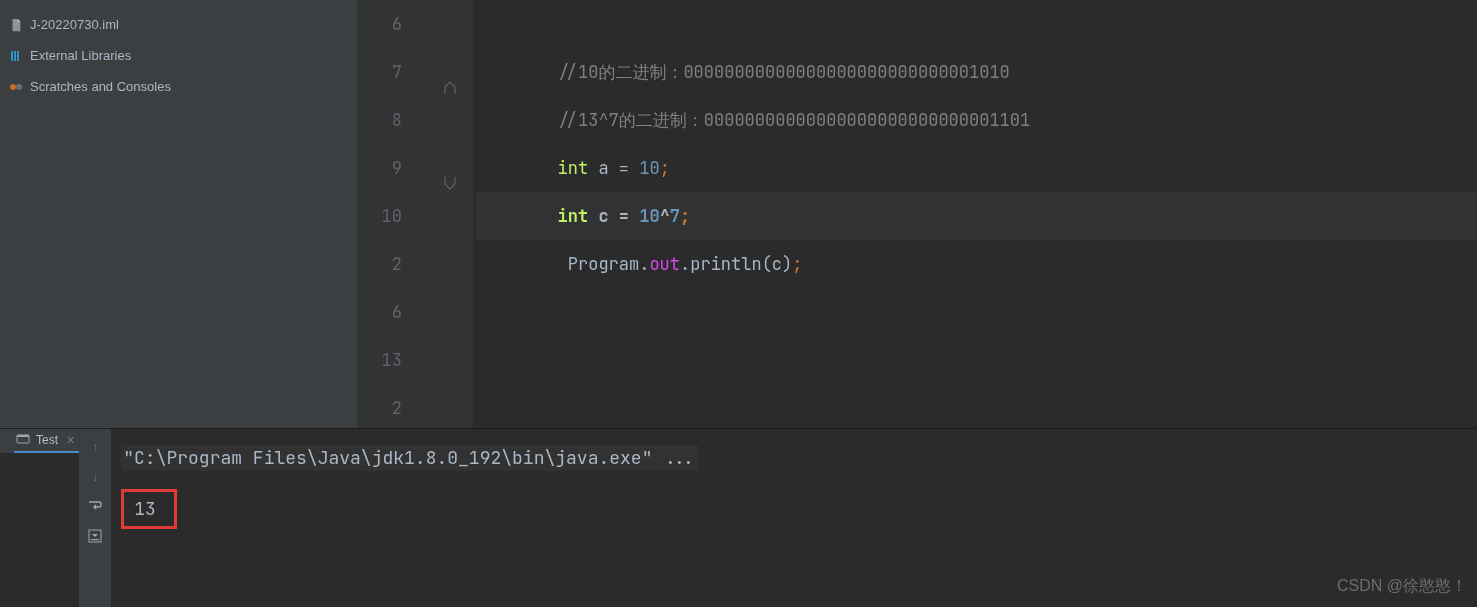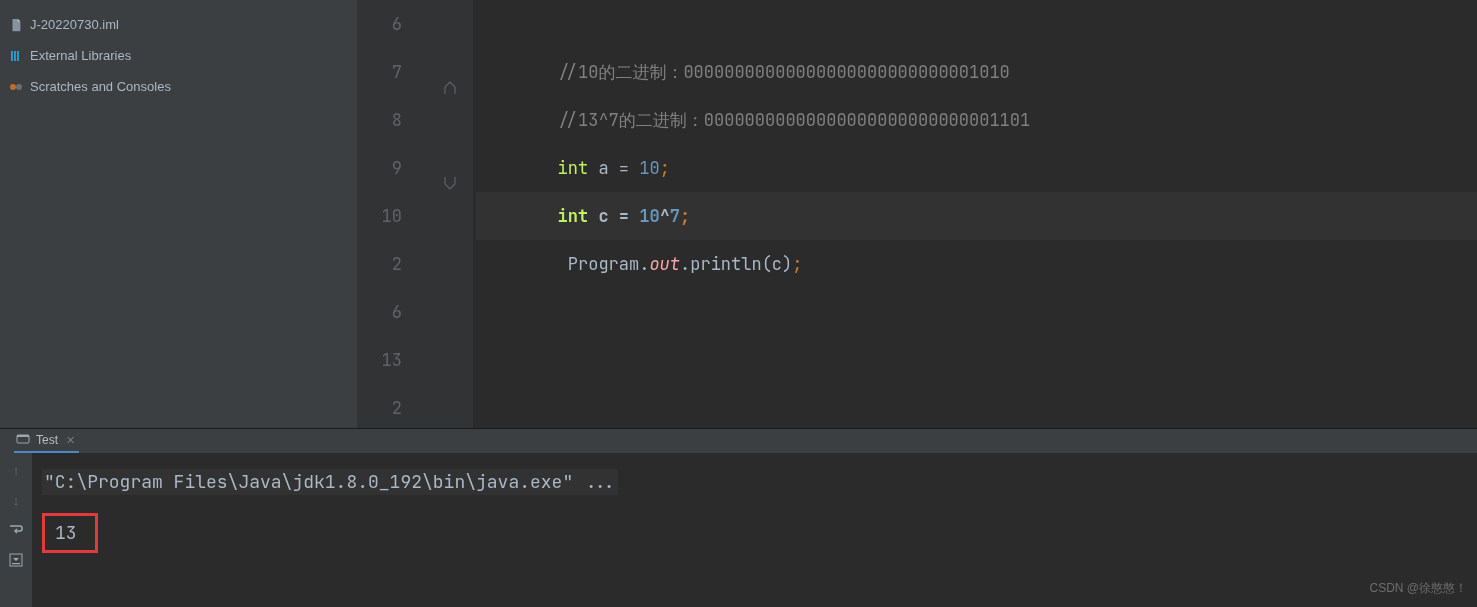--- a/index.html
+++ b/index.html
@@ -18,34 +18,34 @@
 .fold-mark { position:absolute; left:18px; width:14px; height:14px; }
 .fold-mark svg { fill:none; stroke:#606366; stroke-width:1.2; }
 .code { flex:1; padding-left:3px; }
 .row { height:48px; white-space:pre; padding-left:0; }
 .row.hl { background:#323232;font-weight:bold; }
 .c-comment { color:#808080; }
 .c-kw { color:#bef264; }
 .c-num { color:#6897bb; }
 .c-op { color:#a9b7c6; }
 .c-semi { color:#cc7832; }
-.c-static { color:#fca5a5; font-style:italic; }
+.c-static { color:#d946ef; }
 .c-plain { color:#a9b7c6; }
-.run-panel { height:179px; background:#2b2b2b; border-top:1px solid #1c1c1c; display:flex; flex-direction:column; }
+.run-panel { height:179px; background:#2b2b2b; border-top:1px solid #1c1c1c; display:flex; }
 .tab-bar { height:24px; background:#3c3f41; display:flex; align-items:center; padding-left:14px; }
 .tab { display:flex; align-items:center; color:#bbbbbb; font-size:12px; height:100%; border-bottom:2px solid #4a88c7; padding:0 4px 0 2px; }
 .tab .run-ico { margin-right:6px; }
 .tab .close { margin-left:8px; color:#7a7a7a; font-size:11px; }
 .run-body { flex:1; display:flex; }
 .run-tools { width:32px; background:#3c3f41; padding-top:8px; display:flex; flex-direction:column; align-items:center; gap:12px; }
 .tool-ico { width:18px; height:18px; color:#6b6b6b; display:flex; align-items:center; justify-content:center; }
 .console { flex:1; background:#2b2b2b; padding:16px 0 0 10px; font-family:"JetBrains Mono","Consolas",monospace; font-size:18px; line-height:26px; color:#a9b7c6; }
 .console .cmd { color:#a9b7c6; background:#323232; display:inline-block; padding:0 2px; }
 .console .out-box { margin-top:18px; border:3px solid #e13a3a; padding:4px 18px 4px 10px; display:inline-block; }
-.watermark { position:absolute; right:10px; bottom:10px; color:#6d6d6d; font-size:12px; }
+.watermark { position:absolute; right:10px; bottom:10px; color:#6d6d6d; font-size:16px; }
 </style>
 </head>
 <body>
 
 <div class="main">
   <div class="sidebar">
     <div class="tree-item file">
       <span class="ico">
           <svg width="14" height="14" viewBox="0 0 16 16">
             <path d="M4 1h6l3 3v11H4z" fill="#87939d"></path>

